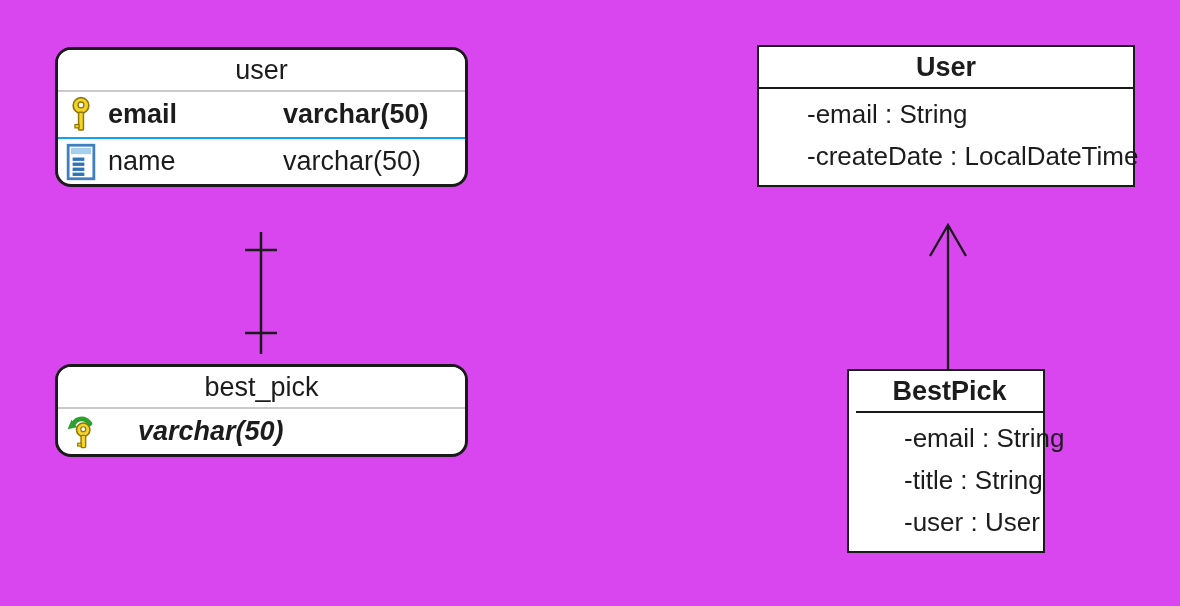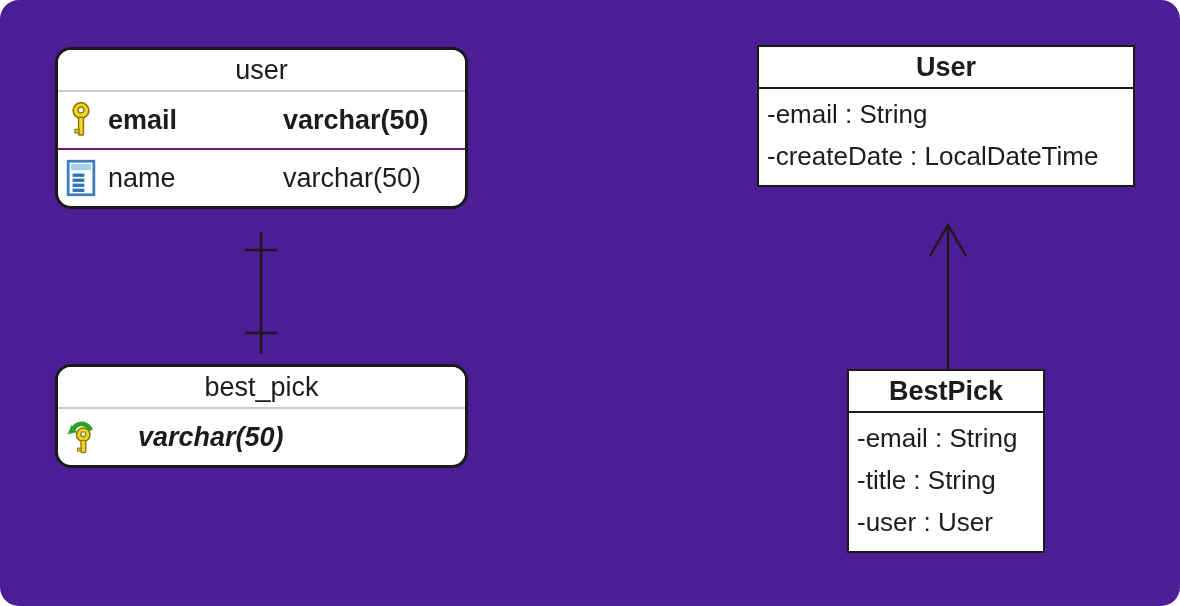--- a/index.html
+++ b/index.html
@@ -1,48 +1,48 @@
 <!DOCTYPE html>
 <html><head>
 <meta charset="utf-8">
 <style>
   html,body{margin:0;padding:0;background:#ffffff;}
   .canvas{
-    position:relative;width:1180px;height:606px;background:#4c1d95;
-    font-family:"Liberation Sans",sans-serif;color:#1c1c1c;overflow:hidden;border-radius:19px;
+    position:relative;width:1180px;height:606px;background:#d946ef;
+    font-family:"Liberation Sans",sans-serif;color:#1c1c1c;overflow:hidden;
   }
   
   .er-table{
     position:absolute;background:#fff;border:3px solid #1a1a1a;
     border-radius:16px;box-sizing:border-box;
   }
   #er-user{left:55px;top:47px;width:413px;}
   #er-best-pick{left:55px;top:364px;width:413px;}
   .er-header{
     height:40px;line-height:40px;text-align:center;font-size:27px;
     border-bottom:2px solid #cacaca;border-radius:13px 13px 0 0;background:#fff;
   }
-  .er-row{height:56px;display:flex;align-items:center;padding:0 6px 0 8px;font-size:27px;}
-  .er-row + .er-row{border-top:2px solid #701a75;}
+  .er-row{height:45px;display:flex;align-items:center;padding:0 6px 0 8px;font-size:27px;}
+  .er-row + .er-row{border-top:2px solid #0ea5e9;}
   .er-icon{width:30px;height:38px;flex:0 0 30px;margin-right:12px;}
   .er-icon svg{display:block;width:30px;height:38px;}
   .er-name{flex:1;white-space:nowrap;overflow:hidden;}
   .er-type{width:176px;white-space:nowrap;margin-left:30px;}
   .row-pk .er-name,.row-pk .er-type{font-weight:bold;}
   .row-fk .er-name,.row-fk .er-type{font-weight:bold;font-style:italic;}
   
   .uml-class{position:absolute;background:#fff;border:2px solid #1a1a1a;box-sizing:border-box;}
   #uml-user{left:757px;top:45px;width:378px;}
-  #uml-bestpick{left:847px;top:369px;width:198px;}
+  #uml-bestpick{left:847px;top:369px;width:198px;padding-left:7px;}
   .uml-header{
     height:40px;line-height:40px;text-align:center;font-weight:bold;font-size:27px;
     border-bottom:2px solid #1a1a1a;
   }
   .uml-attrs{padding:4px 8px 8px 8px;}
-  .uml-attr{font-size:26px;line-height:42px;white-space:nowrap;}
+  .uml-attr{font-size:26px;line-height:42px;white-space:nowrap;margin-left:40px;}
   
   .connector{position:absolute;}
   .connector svg{display:block;}
 </style>
 </head>
 <body>
 
 <div class="canvas">
 
   <div class="er-table" id="er-user">

